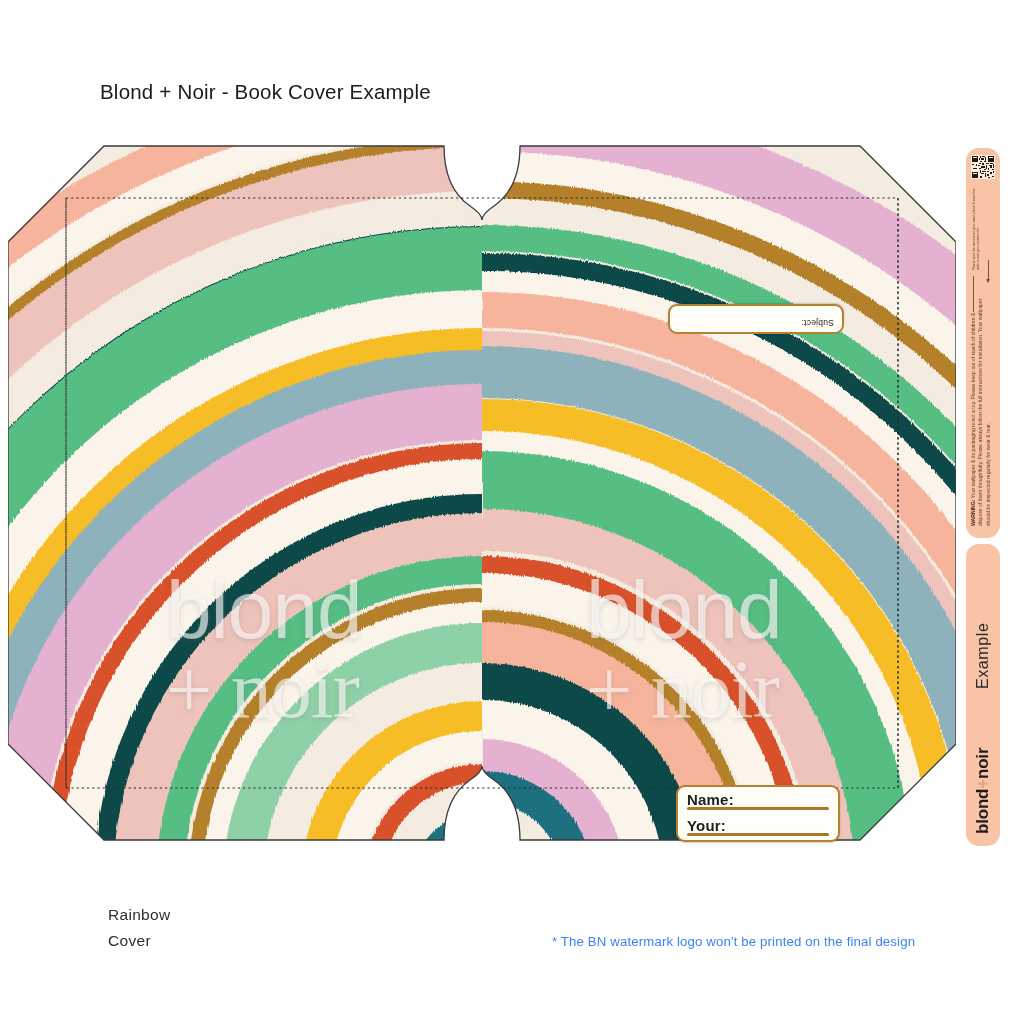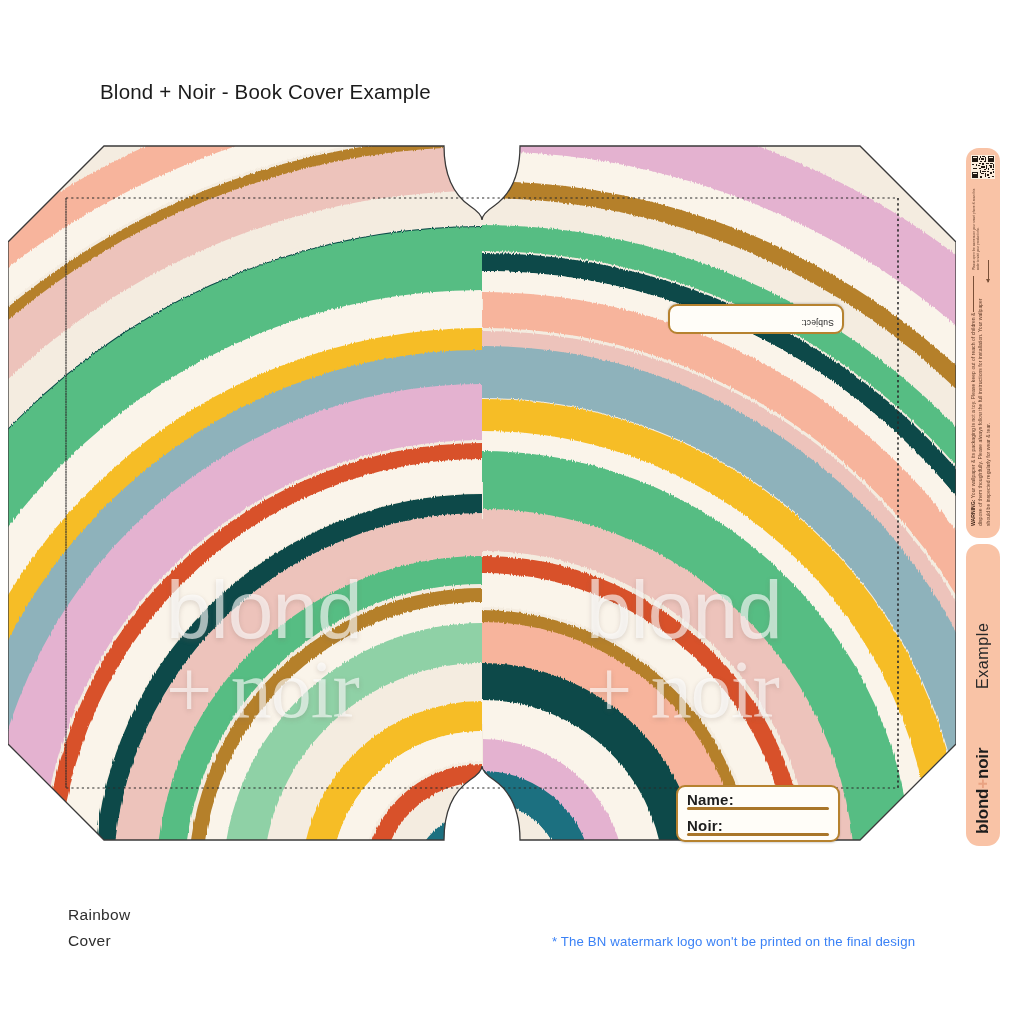--- a/index.html
+++ b/index.html
@@ -14,21 +14,21 @@
     position:absolute;left:100px;top:80px;
     font-size:20.5px;font-weight:normal;color:#1b1b1b;
     letter-spacing:.2px;white-space:nowrap;
   }
 
   
   #pattern-name{
     position:absolute;left:68px;top:902px;
     font-size:15.5px;color:#2e2e2e;line-height:26px;letter-spacing:.3px;
   }
-  #pattern-name div{white-space:nowrap;}
+  #pattern-name div{white-space:nowrap;margin-left:40px;}
   #footnote{
     position:absolute;left:552px;top:934px;
     font-size:13.2px;color:#3b82f6;letter-spacing:.15px;white-space:nowrap;
   }
 
   
   #cover-stage{
     position:absolute;left:8px;top:140px;width:948px;height:706px;
   }
   #cover-svg{display:block;width:948px;height:706px;}
@@ -335,21 +335,21 @@
   <div class="field-box" id="subject-box">
     <div id="subject-label">Subject:</div>
   </div>
 
   <div class="field-box" id="nameclass-box">
     <div class="nc-row">
       <span class="nc-label">Name:</span>
       <span class="nc-rule"></span>
     </div>
     <div class="nc-row">
-      <span class="nc-label">Noir:</span>
+      <span class="nc-label">Your:</span>
       <span class="nc-rule"></span>
     </div>
   </div>
 </div>
 
 <div class="side-label" id="warning-label">
   <div id="qr-code">
     <svg viewBox="0 0 21 21" width="24" height="24" shape-rendering="crispEdges">
       <rect width="21" height="21" fill="#fceede"></rect>
       <g fill="#231a14">

